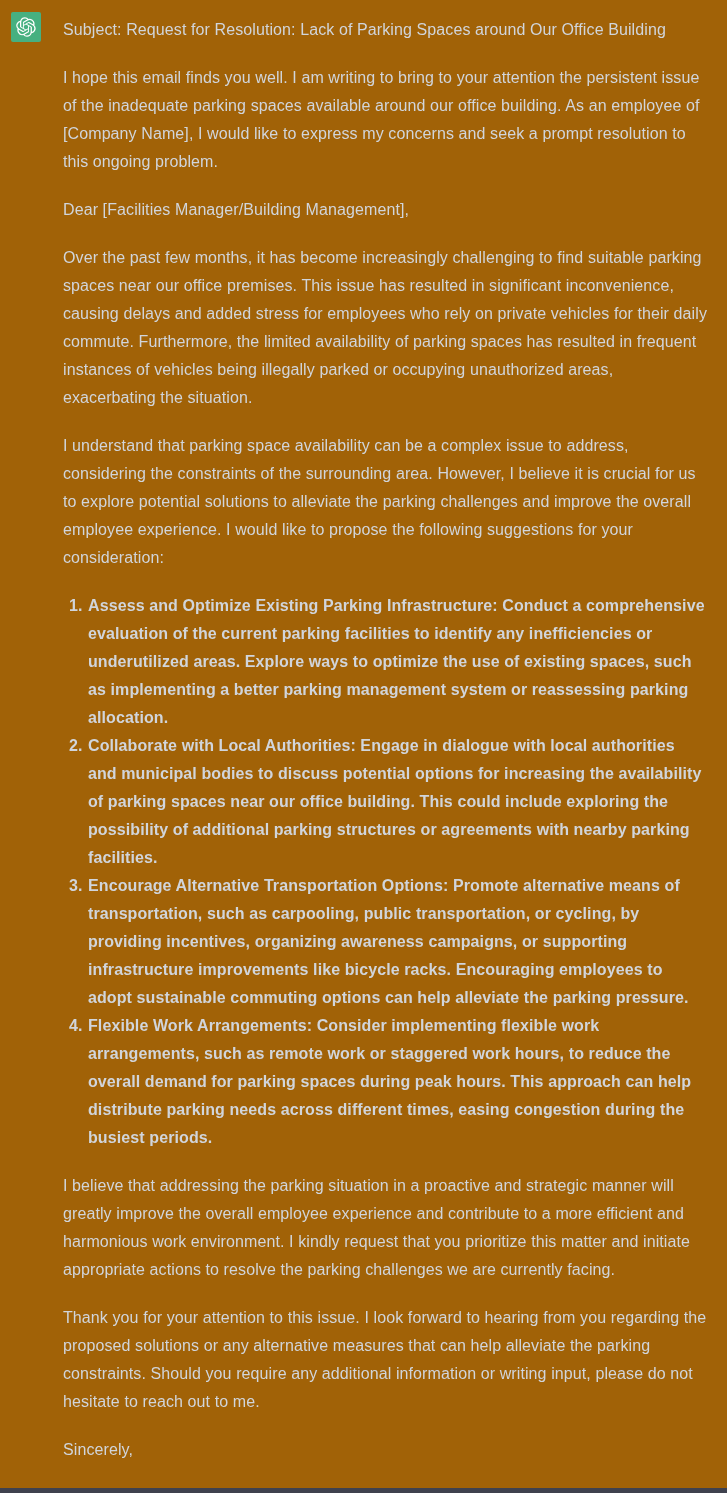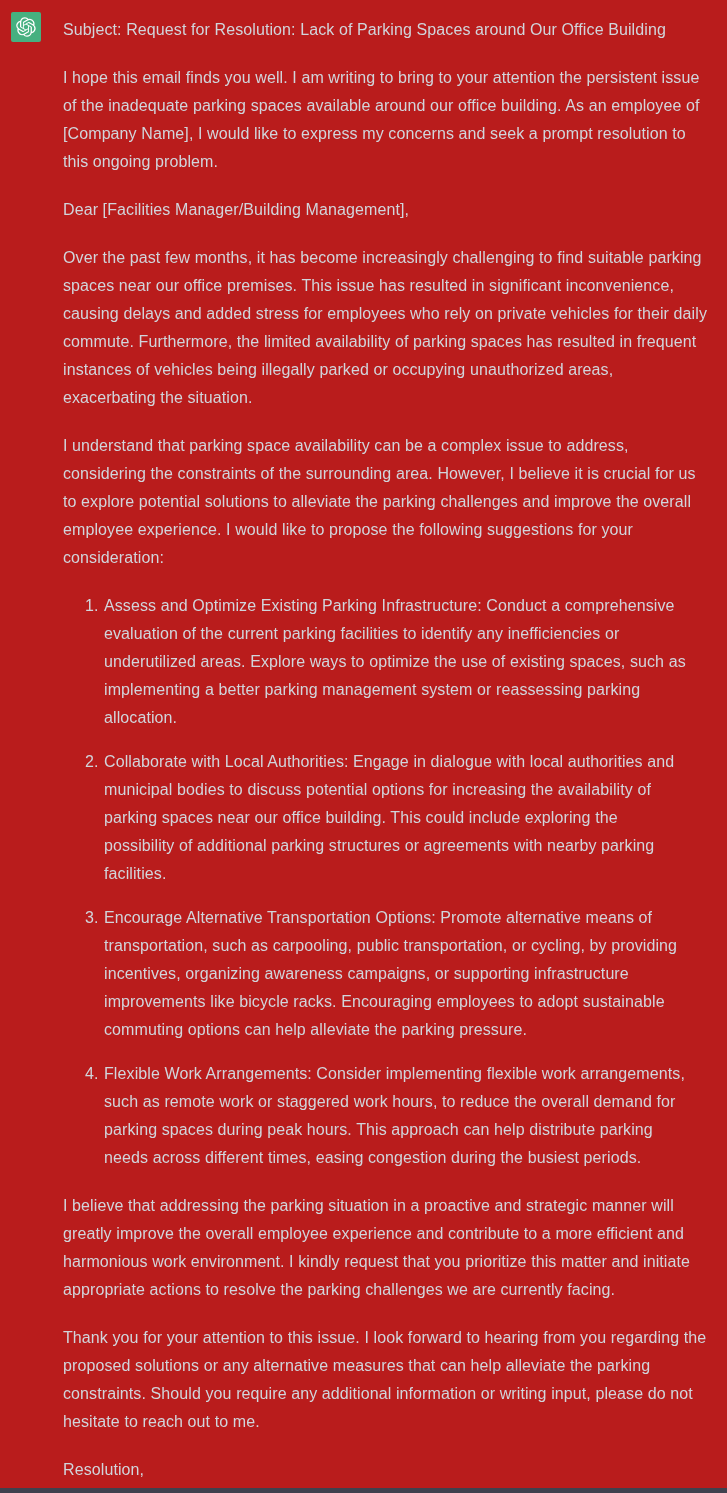--- a/index.html
+++ b/index.html
@@ -5,21 +5,21 @@
   html, body { margin: 0; padding: 0; }
   body {
     width: 727px;
     font-family: "Liberation Sans", sans-serif;
     background: #444654;
   }
   .screen {
     position: relative;
     width: 727px;
     height: 1493px;
-    background: #b91c1c;
+    background: #a16207;
     overflow: hidden;
   }
   .avatar {
     position: absolute;
     left: 11px;
     top: 12px;
     width: 30px;
     height: 30px;
     border-radius: 2px;
     background: #46b080;
@@ -39,22 +39,23 @@
     font-size: 16px;
     line-height: 28px;
     letter-spacing: 0.1px;
   }
   .content p { margin: 0 0 20px 0; }
   ol.suggestions {
     margin: 0 0 20px 0;
     padding: 0 0 0 24px;
   }
   ol.suggestions li {
-    margin: 16px;
+    margin: 0;
     padding-left: 1px;
+    font-weight: bold;
   }
   .signature div { display: block; }
   .bottom-edge {
     position: absolute;
     left: 0;
     right: 0;
     bottom: 0;
     height: 5px;
     background: #3f414e;
   }
@@ -83,21 +84,21 @@
     <ol class="suggestions">
       <li>Assess and Optimize Existing Parking Infrastructure: Conduct a comprehensive evaluation of the current parking facilities to identify any inefficiencies or underutilized areas. Explore ways to optimize the use of existing spaces, such as implementing a better parking management system or reassessing parking allocation.</li>
       <li>Collaborate with Local Authorities: Engage in dialogue with local authorities and municipal bodies to discuss potential options for increasing the availability of parking spaces near our office building. This could include exploring the possibility of additional parking structures or agreements with nearby parking facilities.</li>
       <li>Encourage Alternative Transportation Options: Promote alternative means of transportation, such as carpooling, public transportation, or cycling, by providing incentives, organizing awareness campaigns, or supporting infrastructure improvements like bicycle racks. Encouraging employees to adopt sustainable commuting options can help alleviate the parking pressure.</li>
       <li>Flexible Work Arrangements: Consider implementing flexible work arrangements, such as remote work or staggered work hours, to reduce the overall demand for parking spaces during peak hours. This approach can help distribute parking needs across different times, easing congestion during the busiest periods.</li>
     </ol>
 
     <p>I believe that addressing the parking situation in a proactive and strategic manner will greatly improve the overall employee experience and contribute to a more efficient and harmonious work environment. I kindly request that you prioritize this matter and initiate appropriate actions to resolve the parking challenges we are currently facing.</p>
     <p>Thank you for your attention to this issue. I look forward to hearing from you regarding the proposed solutions or any alternative measures that can help alleviate the parking constraints. Should you require any additional information or writing input, please do not hesitate to reach out to me.</p>
 
-    <p>Resolution,</p>
+    <p>Sincerely,</p>
 
     <div class="signature">
       <div>[Your Name]</div>
       <div>[Work Department/Position]</div>
       <div>[Contact Information]</div>
     </div>
   </div>
 
   <div class="bottom-edge"></div>
 </div>

